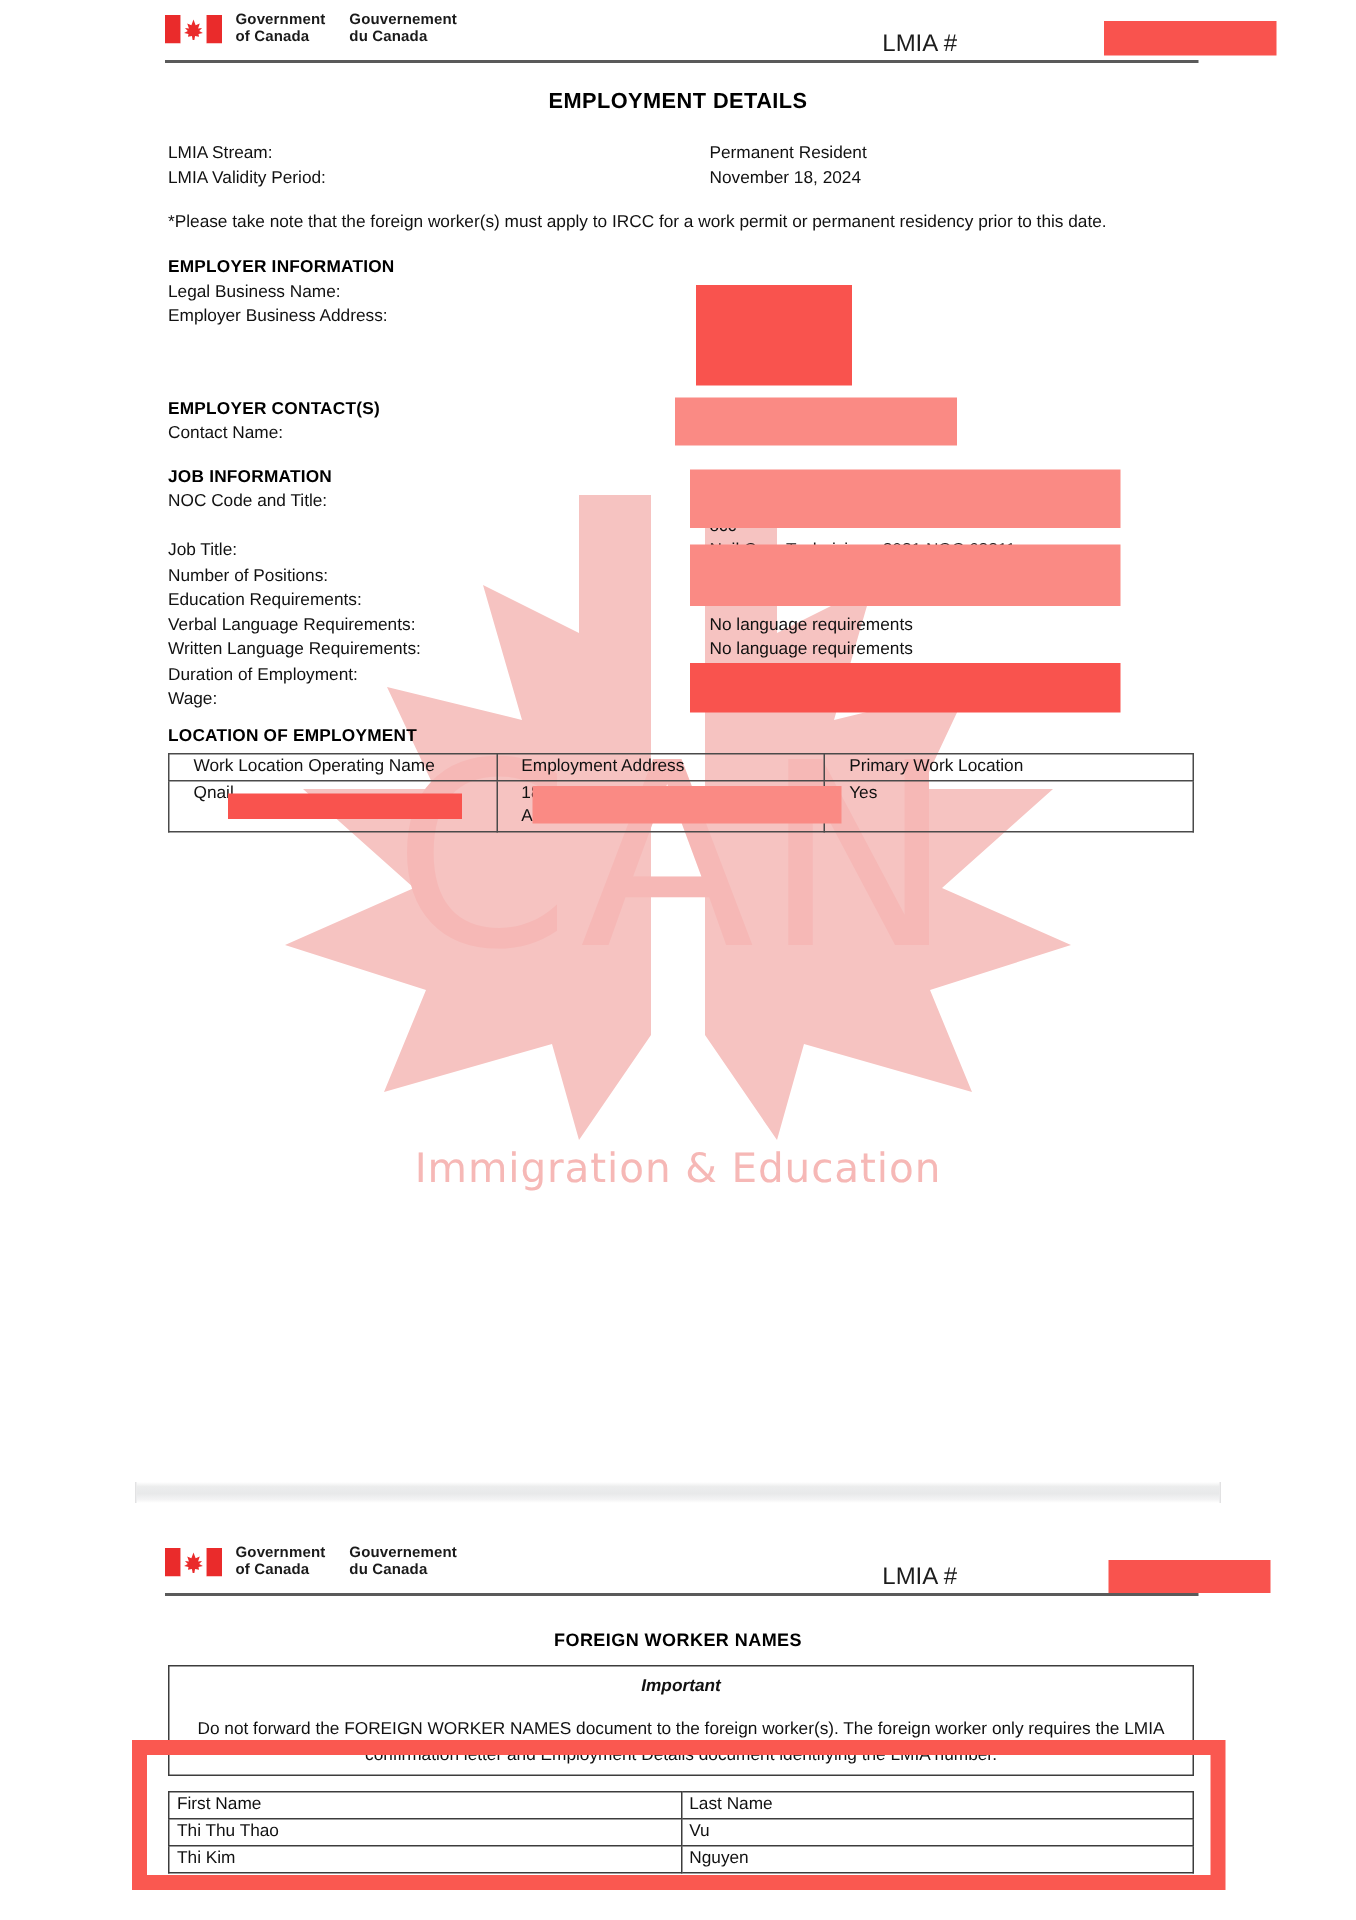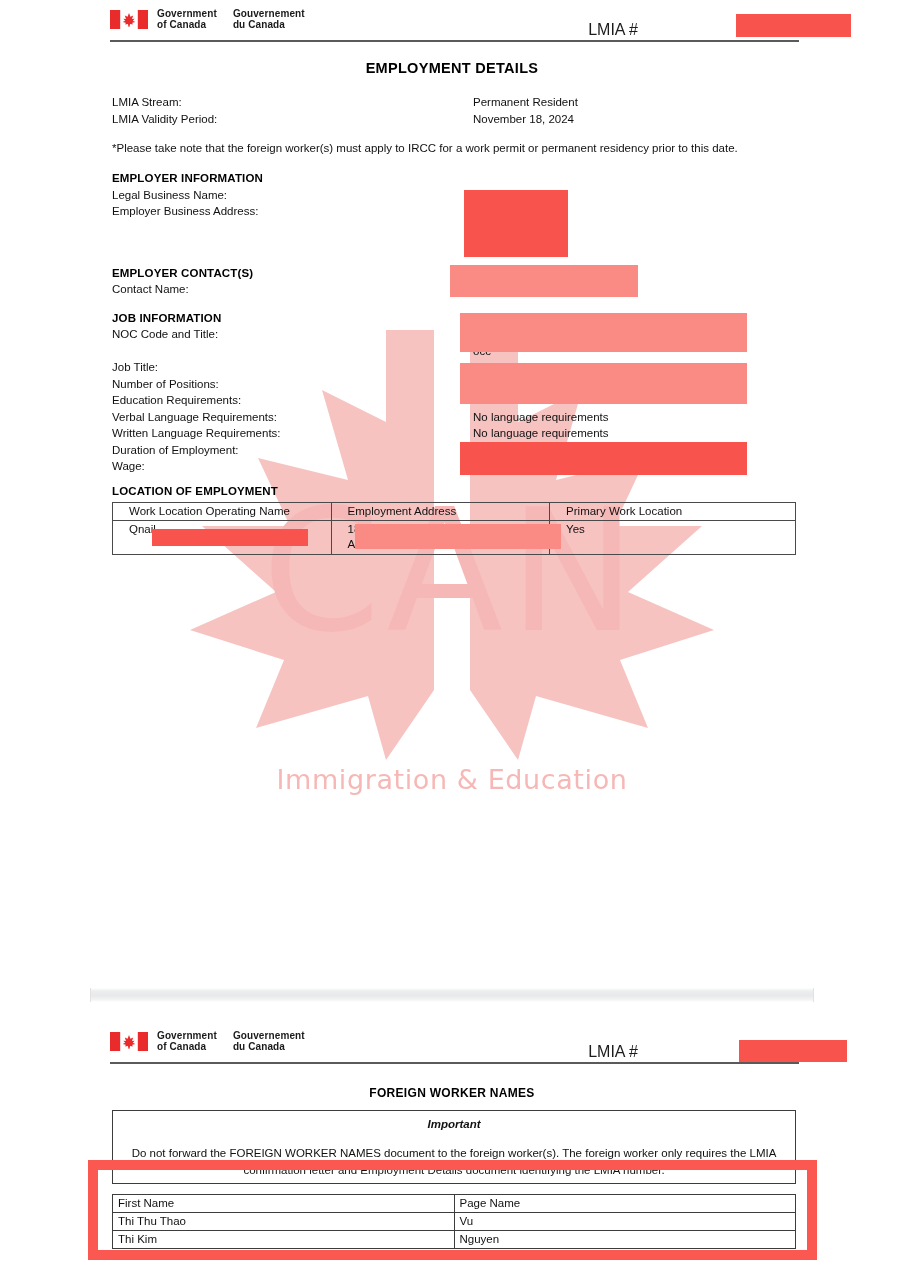--- a/index.html
+++ b/index.html
@@ -456,21 +456,21 @@
 
     <div class="imp-box">
       <div class="imp-title">Important</div>
       <div class="imp-body">Do not forward the FOREIGN WORKER NAMES document to the foreign worker(s). The foreign worker only requires the LMIA confirmation letter and Employment Details document identifying the LMIA number.</div>
     </div>
 
     <table class="names">
       <tbody>
           <tr>
         <td>First Name</td>
-        <td>Page Name</td>
+        <td>Last Name</td>
       </tr>
       <tr>
         <td>Thi Thu Thao</td>
         <td>Vu</td>
       </tr>
       <tr>
         <td>Thi Kim</td>
         <td>Nguyen</td>
       </tr>
     </tbody>

